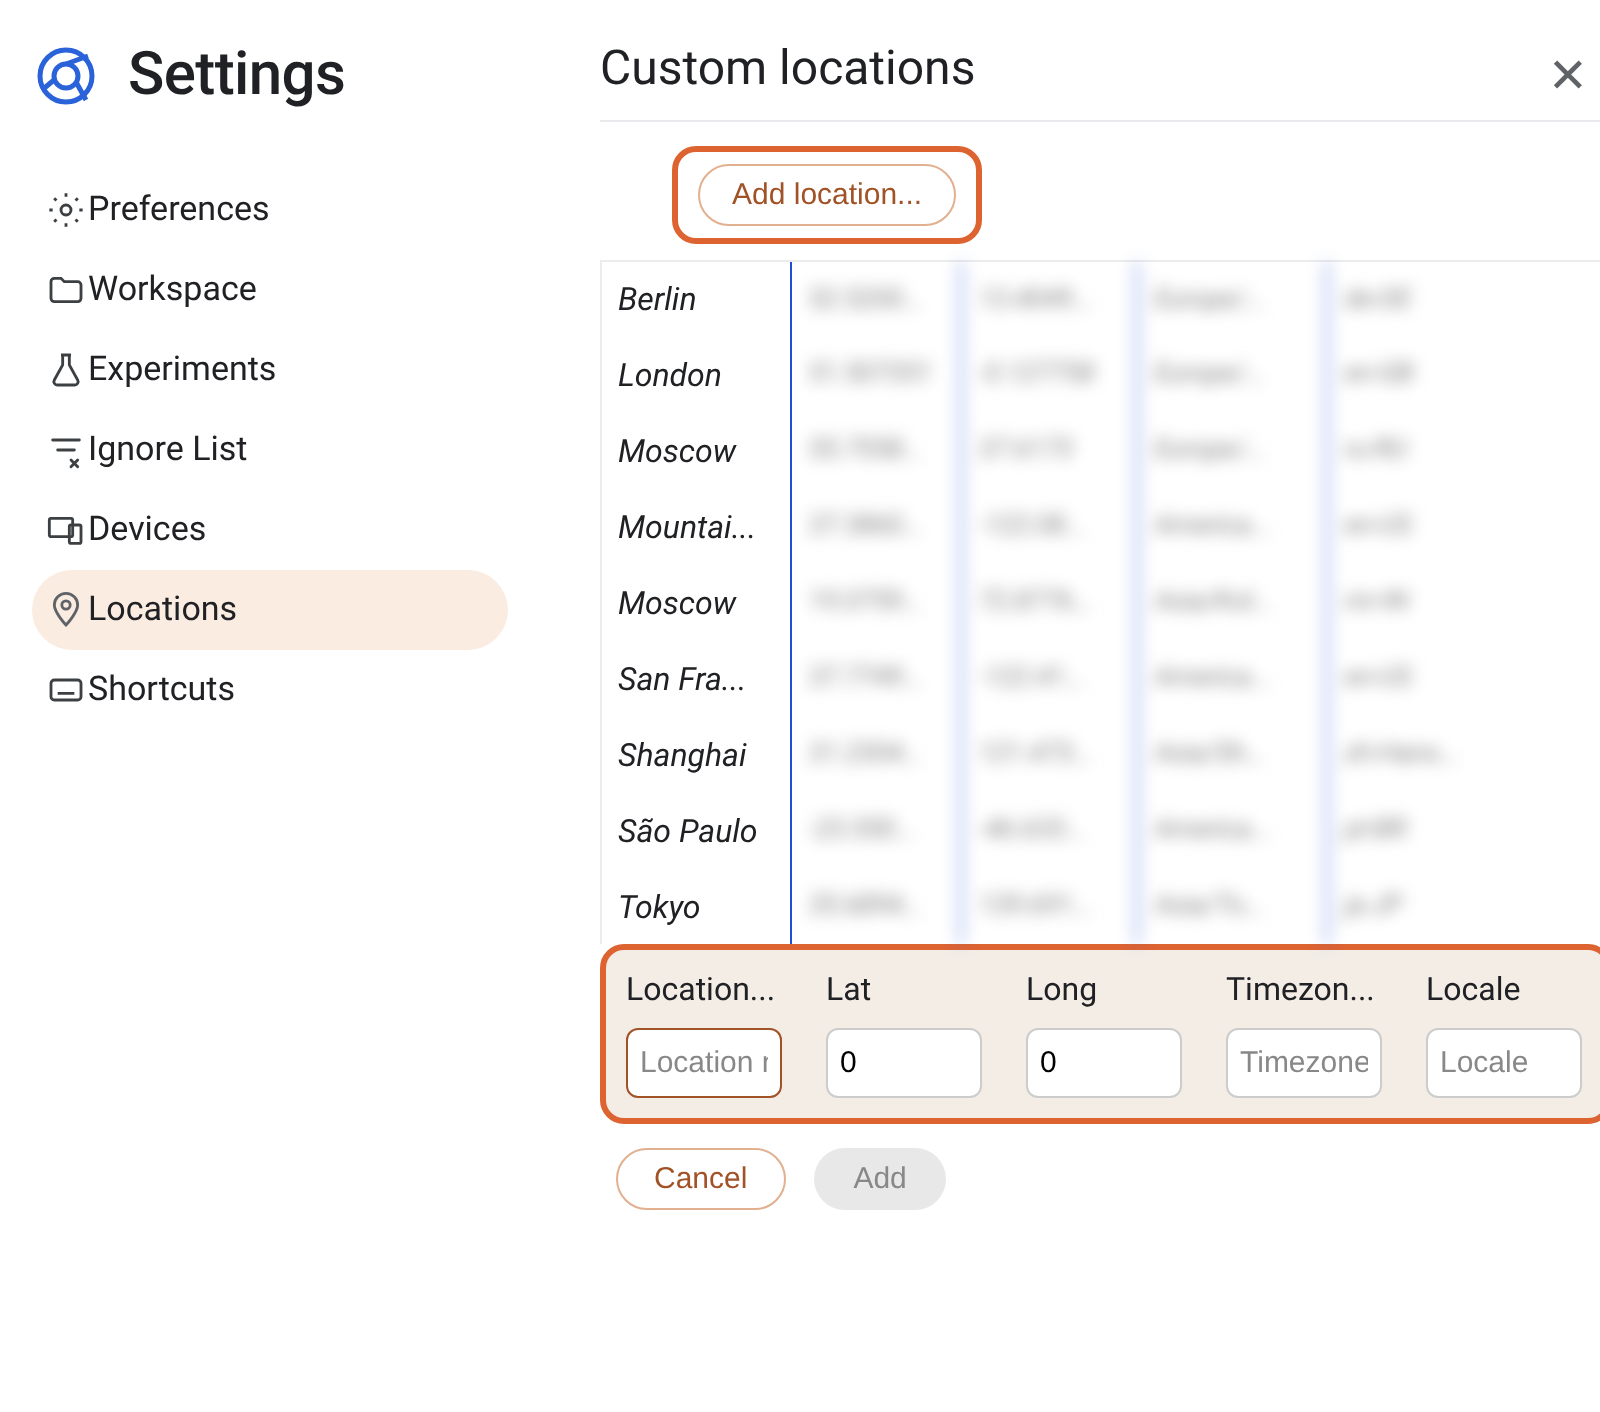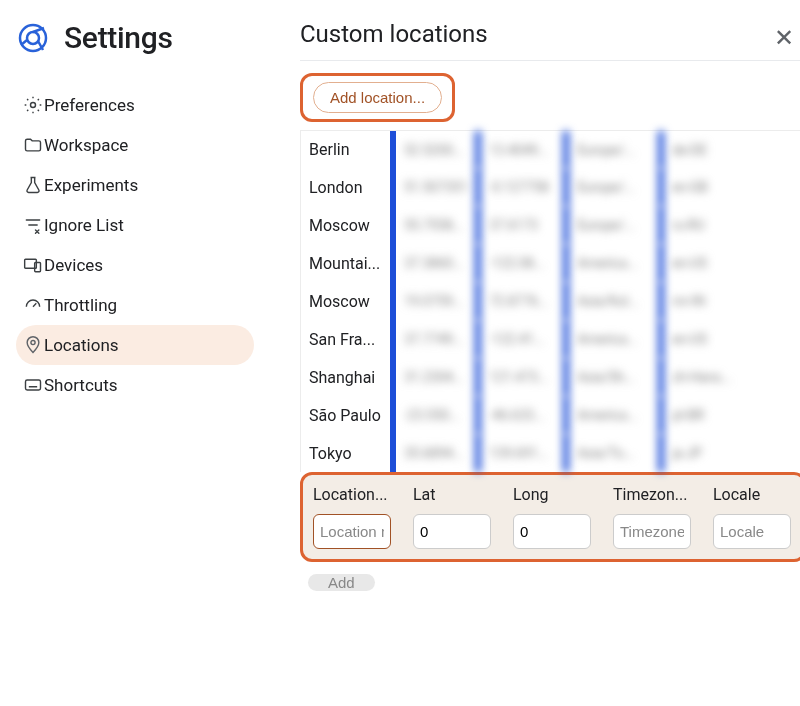--- a/index.html
+++ b/index.html
@@ -17,28 +17,28 @@
 .nav-item.active { background: #fbece2; }
 .nav-item .icon { width: 22px; height: 22px; display: flex; align-items: center; justify-content: center; color: #3c4043; }
 .nav-item.active .icon { color: #5f6368; }
 
 .close-x { position: absolute; top: 6px; right: 12px; font-size: 24px; font-weight: 300; color: #5f6368; cursor: pointer; line-height: 1; }
 
 .main h2 { font-size: 24px; font-weight: 400; margin-bottom: 12px; }
 
 .divider { height: 1px; background: #e8eaed; margin-bottom: 12px; }
 
-.highlight-top { border: 3px solid #dd6331; border-radius: 12px; padding: 6px 10px; display: inline-block; margin-bottom: 6px; }
+.highlight-top { border: 3px solid #dd6331; border-radius: 12px; padding: 6px 10px; display: inline-block; margin-bottom: 6px; margin-left: 36px; }
 
 .add-loc { border: 1px solid #e2af8f; color: #a15226; background: #fff; border-radius: 18px; padding: 6px 16px; font-size: 15px; cursor: pointer; }
 
 .table { margin-top: 2px; }
 .row { display: flex; align-items: center; border-left: 1px solid #ececec; border-right: 1px solid #ececec; height: 38px; }
 .row:first-child { border-top: 1px solid #ececec; }
-.cell { padding: 0 8px; overflow: hidden; white-space: nowrap; text-overflow: ellipsis; border-right: 6px solid #1d4ed8; height: 100%; display: flex; align-items: center; }
+.cell { padding: 0 8px; overflow: hidden; white-space: nowrap; text-overflow: ellipsis; border-right: 1px solid #1d4ed8; height: 100%; display: flex; align-items: center; font-style: italic; }
 .cell:last-child { border-right: none; }
 .cell.name { width: 95px; font-size: 16px; color: #202124; }
 .cell.blur { filter: blur(4px); color: #888; font-size: 14px; letter-spacing: -0.3px; }
 .cell.c2 { width: 85px; }
 .cell.c3 { width: 88px; }
 .cell.c4 { width: 95px; }
 .cell.c5 { width: 80px; }
 
 .highlight-bottom { border: 3px solid #dd6331; border-radius: 12px; background: #f3ede6; padding: 10px; margin-top: 0; }
 .form-row { display: flex; gap: 20px; }
@@ -106,29 +106,20 @@
       </div>
       <div class="nav-item">
         <span class="icon">
             <svg viewBox="0 0 24 24" fill="none" stroke="currentColor" stroke-width="1.7">
               <rect x="2" y="5" width="14" height="11" rx="1"></rect>
               <rect x="14" y="9" width="7" height="11" rx="1"></rect>
             </svg>
           </span>
         <span>Devices</span>
       </div>
-      <div class="nav-item">
-        <span class="icon">
-            <svg viewBox="0 0 24 24" fill="none" stroke="currentColor" stroke-width="1.7">
-              <path d="M4 14a8 8 0 1116 0"></path>
-              <path d="M12 14l4-4"></path>
-            </svg>
-          </span>
-        <span>Throttling</span>
-      </div>
       <div class="nav-item active">
         <span class="icon">
             <svg viewBox="0 0 24 24" fill="none" stroke="currentColor" stroke-width="1.7">
               <path d="M12 21s-7-7.5-7-12a7 7 0 1114 0c0 4.5-7 12-7 12z"></path>
               <circle cx="12" cy="9" r="2.5"></circle>
             </svg>
           </span>
         <span>Locations</span>
       </div>
       <div class="nav-item">
@@ -237,16 +228,17 @@
           <input placeholder="Timezone ID" style="">
         </div>
         <div class="form-col">
           <label>Locale</label>
           <input placeholder="Locale" style="">
         </div>
       </div>
     </div>
 
     <div class="footer">
+      <button class="btn-cancel">Cancel</button>
       <button class="btn-add">Add</button>
     </div>
   </main>
 </div>
 
 </body></html>

